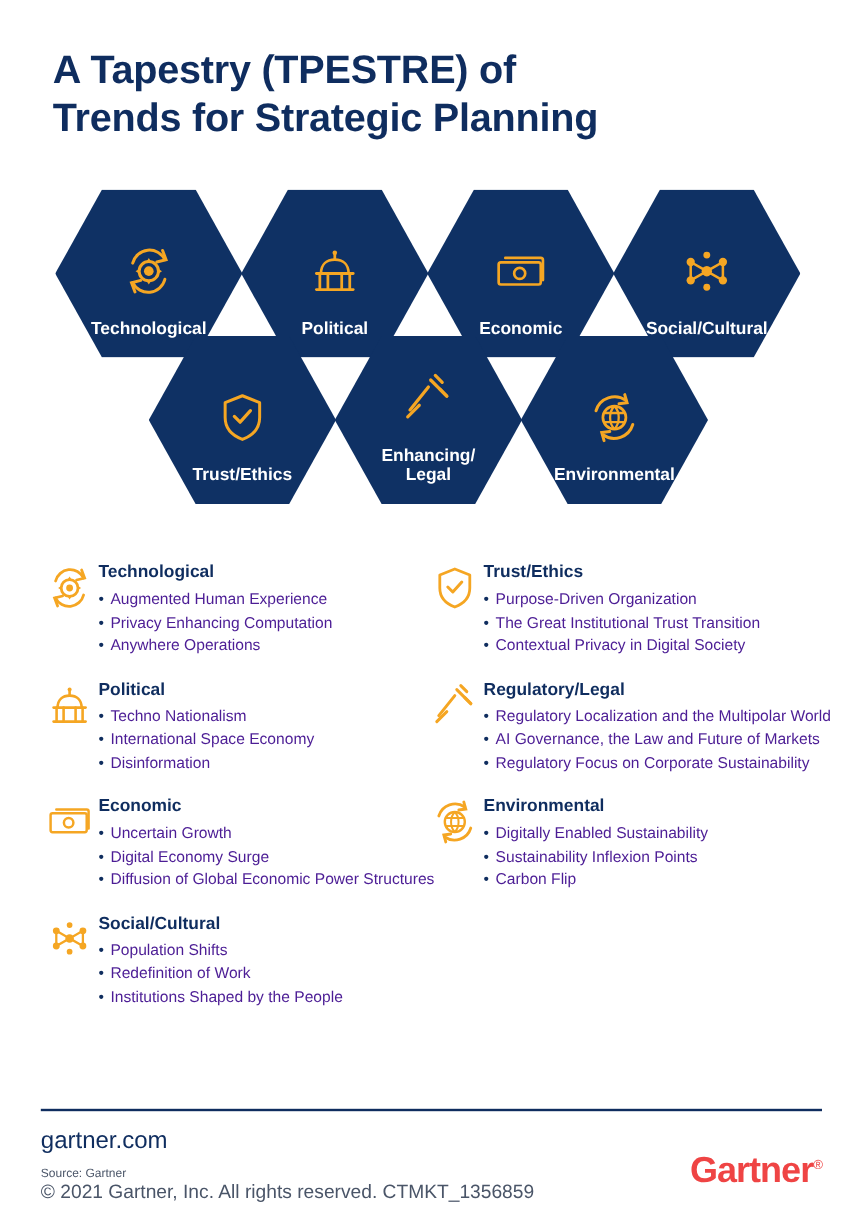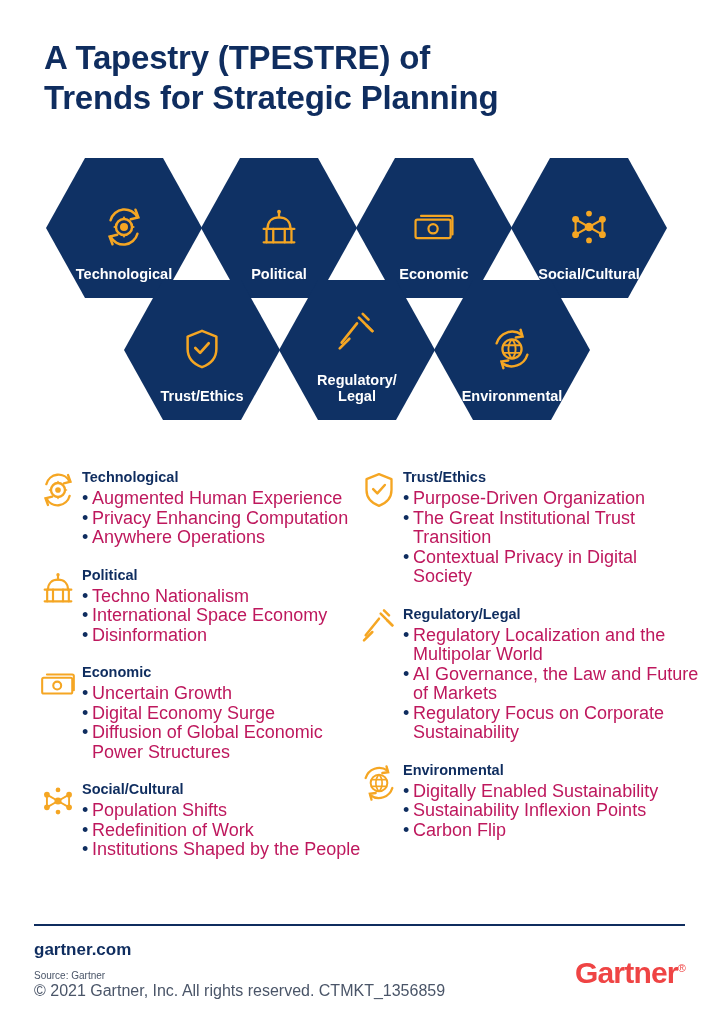--- a/index.html
+++ b/index.html
@@ -113,23 +113,23 @@
     color: #0f2d5f;
     margin: 0 0 3px 0;
     line-height: 18px;
   }
   .g-items {
     margin: 0;
     padding: 0;
     list-style: none;
   }
   .g-items li {
-    font-size: 18px;
+    font-size: 13px;
     line-height: 19.5px;
-    color: #be185d;
+    color: #4c1d95;
     padding-left: 10px;
     position: relative;
   }
   .g-items li::before {
     content: "•";
     position: absolute;
     left: 0;
     top: 0;
     color: #0f2d5f;
   }
@@ -143,22 +143,22 @@
     height: 98px;
     border-top: 2px solid #0f2d5f;
     margin: 0 34px;
     width: auto;
   }
   .footer-inner {
     position: relative;
     padding-top: 14px;
   }
   .f-site {
-    font-size: 17px;
-    font-weight: bold;
+    font-size: 20px;
+    font-weight: normal;
     color: #0f2d5f;
     margin-bottom: 8px;
   }
   .f-source {
     font-size: 10px;
     color: #4a5568;
     line-height: 15px;
   }
   .f-copy {
     font-size: 16px;
@@ -283,21 +283,21 @@
           <g stroke="#f5a623" stroke-width="2.8" fill="none" stroke-linecap="round" stroke-linejoin="round">
             <path d="M26 8 L40 22"></path>
             <path d="M30 4 L36 10"></path>
             <path d="M34 16 L40 22"></path>
             <path d="M24 14 L8 34"></path>
             <path d="M6 40 L16 30"></path>
           </g>
         </svg>
       </span>
       <span class="hex-label">
-        <span>Regulatory/</span><br>
+        <span>Enhancing/</span><br>
         <span>Legal</span>
       </span>
     </div>
 
     <div class="hex r2c3">
       <span class="hex-icon">
         <svg width="46" height="46" viewBox="0 0 48 48">
           <circle cx="24" cy="24" r="10" fill="none" stroke="#f5a623" stroke-width="2.4"></circle>
           <path d="M24 14 c-5 5 -5 15 0 20" fill="none" stroke="#f5a623" stroke-width="2"></path>
           <path d="M24 14 c5 5 5 15 0 20" fill="none" stroke="#f5a623" stroke-width="2"></path>

